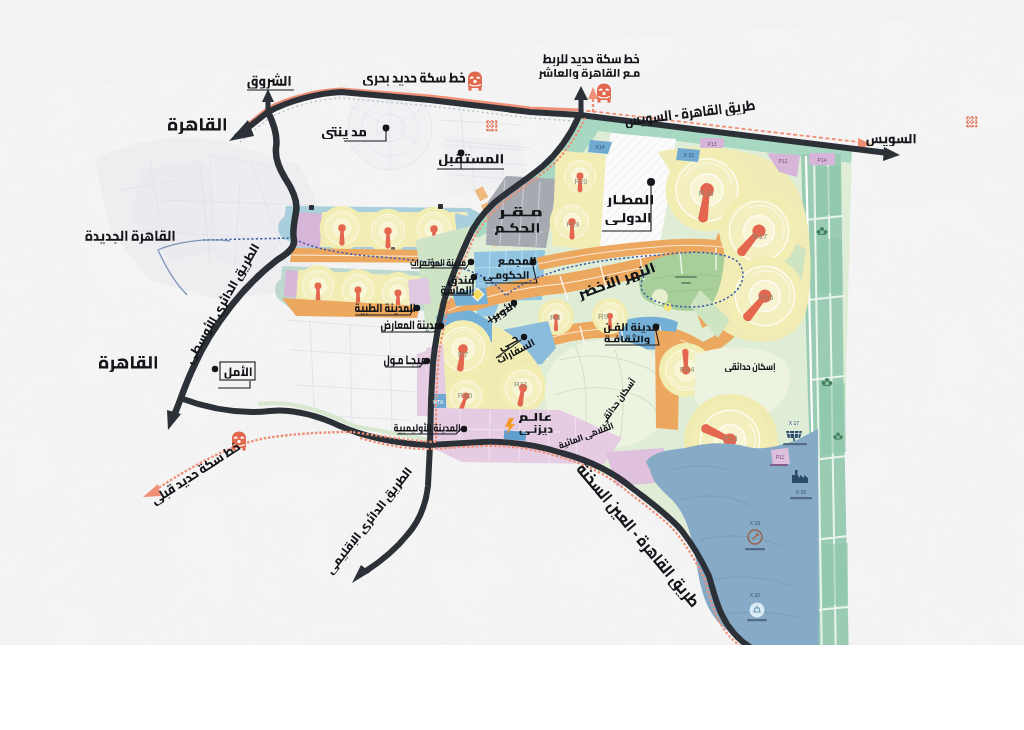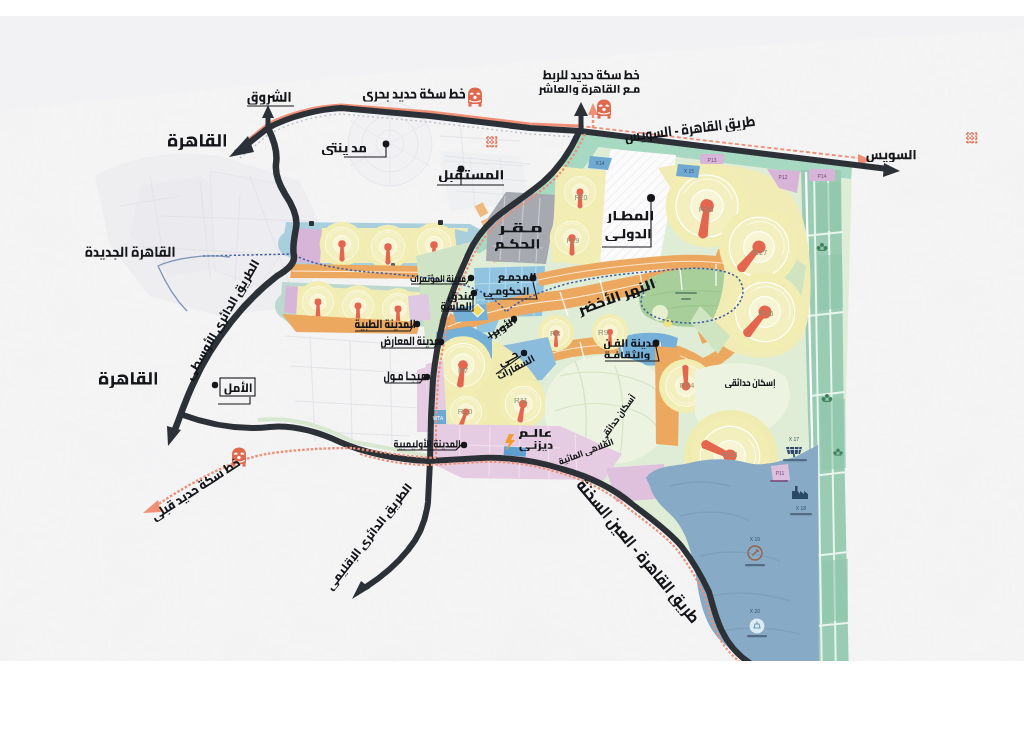--- a/index.html
+++ b/index.html
@@ -1,16 +1,16 @@
 <!DOCTYPE html>
 <html><head>
 <meta charset="utf-8">
 <style>
 html,body{margin:0;padding:0;background:#ffffff;font-family:"Liberation Sans",sans-serif;}
-#wrap{width:1024px;height:645px;overflow:hidden;position:relative;margin-top:16px;}
+#wrap{width:1024px;height:645px;overflow:hidden;position:relative;}
 </style>
 </head>
 <body>
 <div id="wrap">
 <svg width="1024" height="730" viewBox="0 0 1024 730">
 <defs>
 
 <g id="clu">
 <circle r="36" fill="#f2edb2"></circle>
 <circle r="27" fill="#f4f0c0" stroke="#ffffff" stroke-width="1.1" opacity="0.95"></circle>

